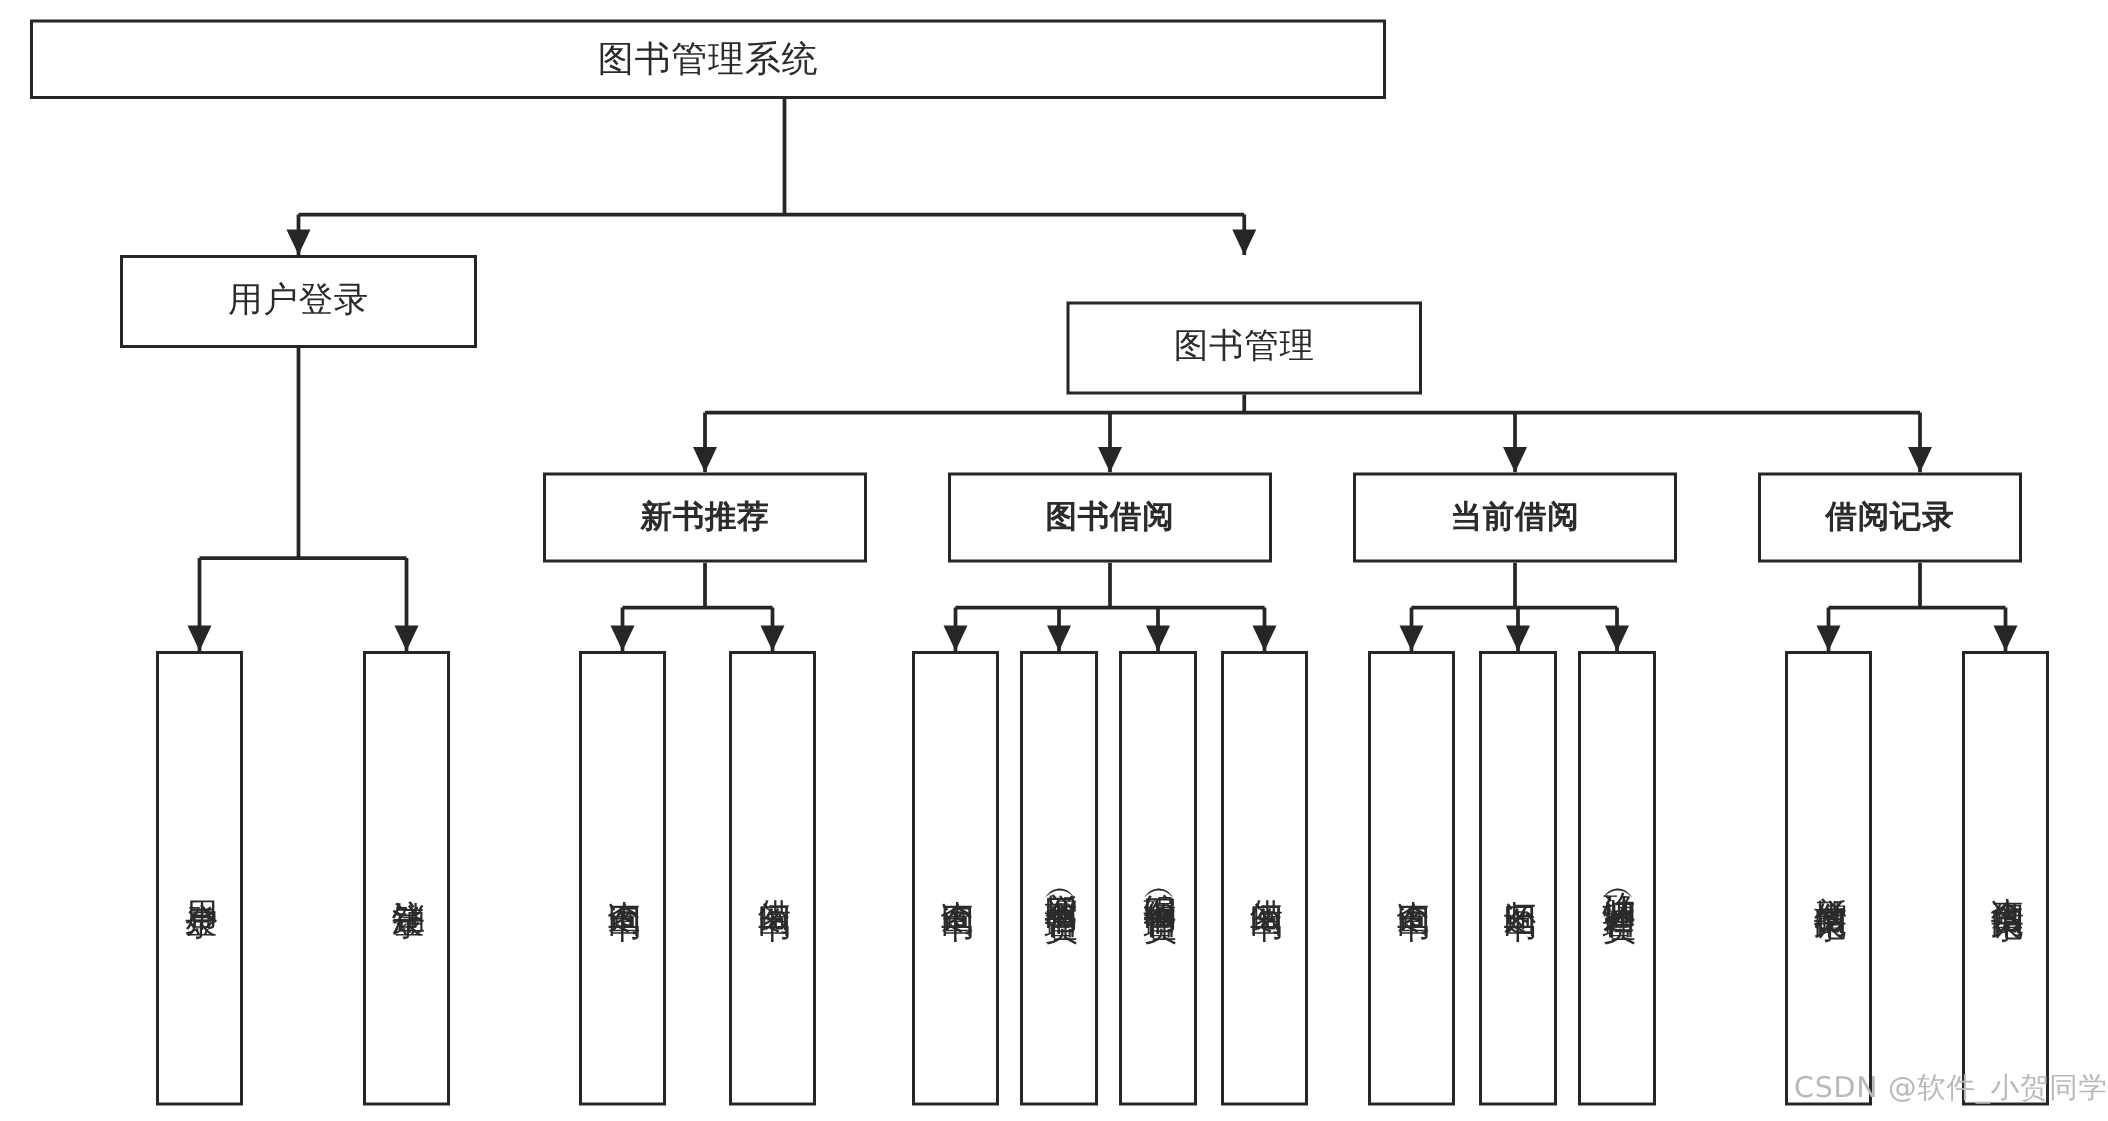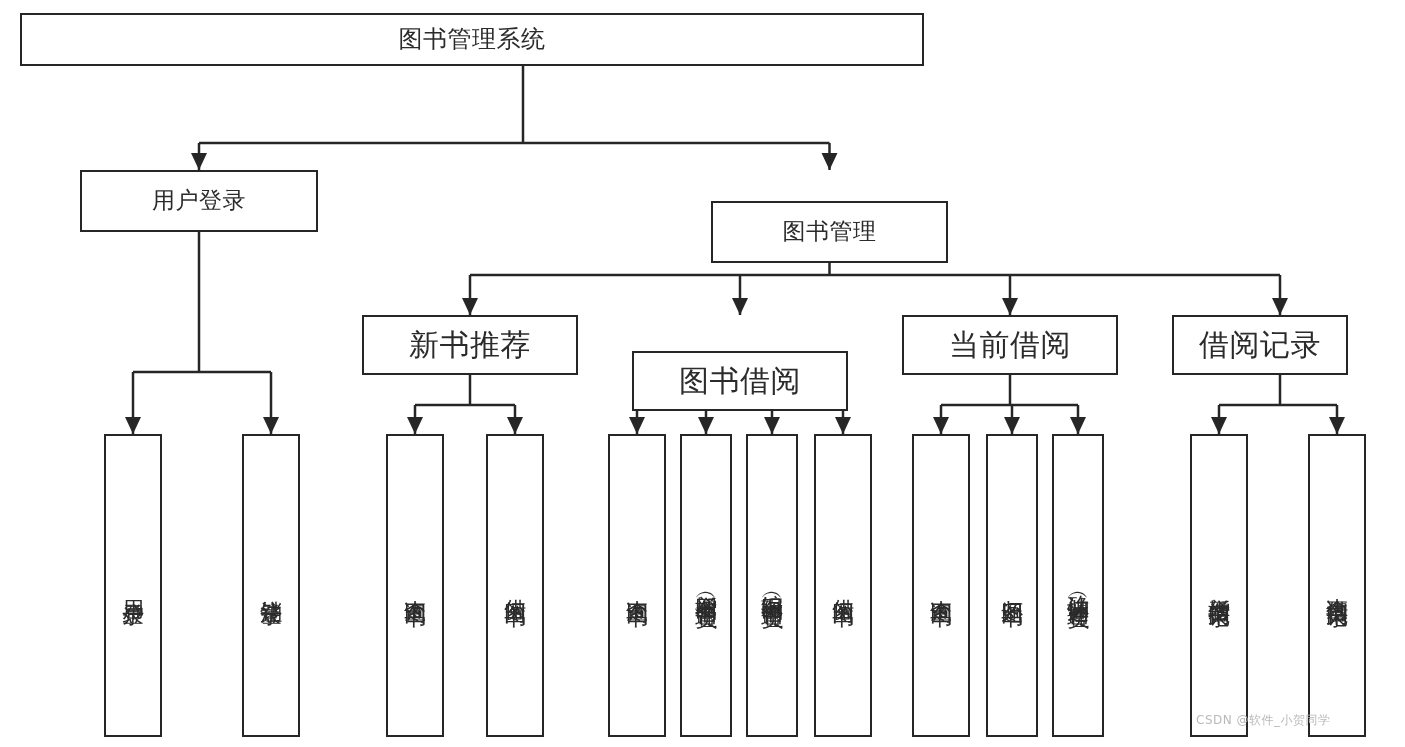--- a/index.html
+++ b/index.html
@@ -45,27 +45,27 @@
   
   .node.vertical .label {
     writing-mode: vertical-rl;
     text-orientation: upright;
     white-space: nowrap;
     letter-spacing: 2px;
     font-size: 22px;
   }
   .node.root .label { font-size: 24px; }
   .node.l2 .label { font-size: 23px; }
-  .node.l3 .label { font-size: 30px; }
+  .node.l3 .label { font-size: 21px; font-weight: bold; }
 
   #watermark {
     position: absolute;
     left: 1196px;
     top: 712px;
-    font-size: 12px;
+    font-size: 19px;
     color: #b9b9b9;
     letter-spacing: 0.5px;
     white-space: nowrap;
   }
 </style>
 </head>
 <body>
 
 <div id="canvas">
 
@@ -130,21 +130,21 @@
       </div>
       <div class="node l2" style="left: 80px; top: 170px; width: 238px; height: 62px; border-color: rgb(38, 38, 38); background: rgb(255, 255, 255);">
         <span class="label" style="color: rgb(43, 43, 43);">用户登录</span>
       </div>
       <div class="node l2" style="left: 711px; top: 170px; width: 237px; height: 62px; border-color: rgb(38, 38, 38); background: rgb(255, 255, 255); margin-top: 31px;">
         <span class="label" style="color: rgb(43, 43, 43);">图书管理</span>
       </div>
       <div class="node l3" style="left: 362px; top: 315px; width: 216px; height: 60px; border-color: rgb(38, 38, 38); background: rgb(255, 255, 255);">
         <span class="label" style="color: rgb(43, 43, 43);">新书推荐</span>
       </div>
-      <div class="node l3" style="left: 632px; top: 315px; width: 216px; height: 60px; border-color: rgb(38, 38, 38); background: rgb(255, 255, 255); margin-top: 36px;">
+      <div class="node l3" style="left: 632px; top: 315px; width: 216px; height: 60px; border-color: rgb(38, 38, 38); background: rgb(255, 255, 255);">
         <span class="label" style="color: rgb(43, 43, 43);">图书借阅</span>
       </div>
       <div class="node l3" style="left: 902px; top: 315px; width: 216px; height: 60px; border-color: rgb(38, 38, 38); background: rgb(255, 255, 255);">
         <span class="label" style="color: rgb(43, 43, 43);">当前借阅</span>
       </div>
       <div class="node l3" style="left: 1172px; top: 315px; width: 176px; height: 60px; border-color: rgb(38, 38, 38); background: rgb(255, 255, 255);">
         <span class="label" style="color: rgb(43, 43, 43);">借阅记录</span>
       </div>
       <div class="node leaf vertical" style="left: 104px; top: 434px; width: 58px; height: 303px; border-color: rgb(38, 38, 38); background: rgb(255, 255, 255);">
         <span class="label" style="color: rgb(43, 43, 43);">用户登录</span>

